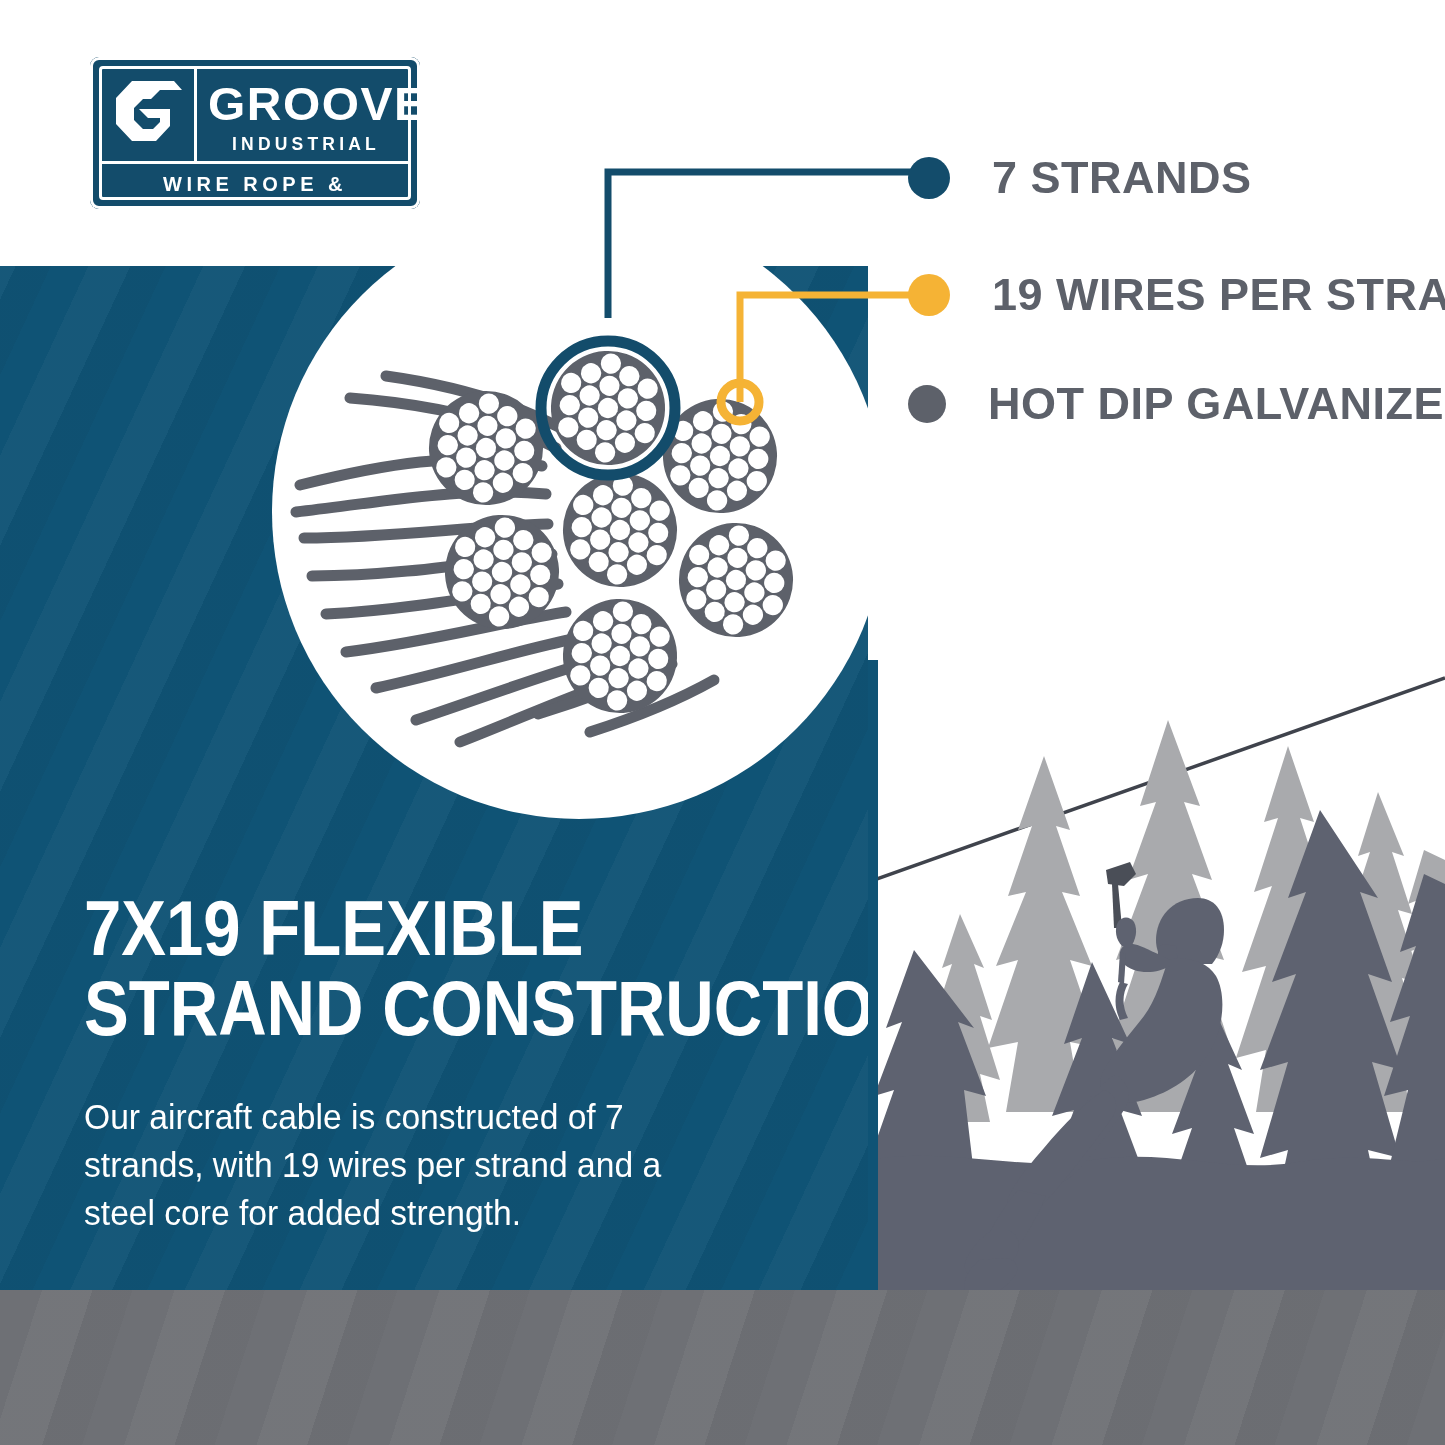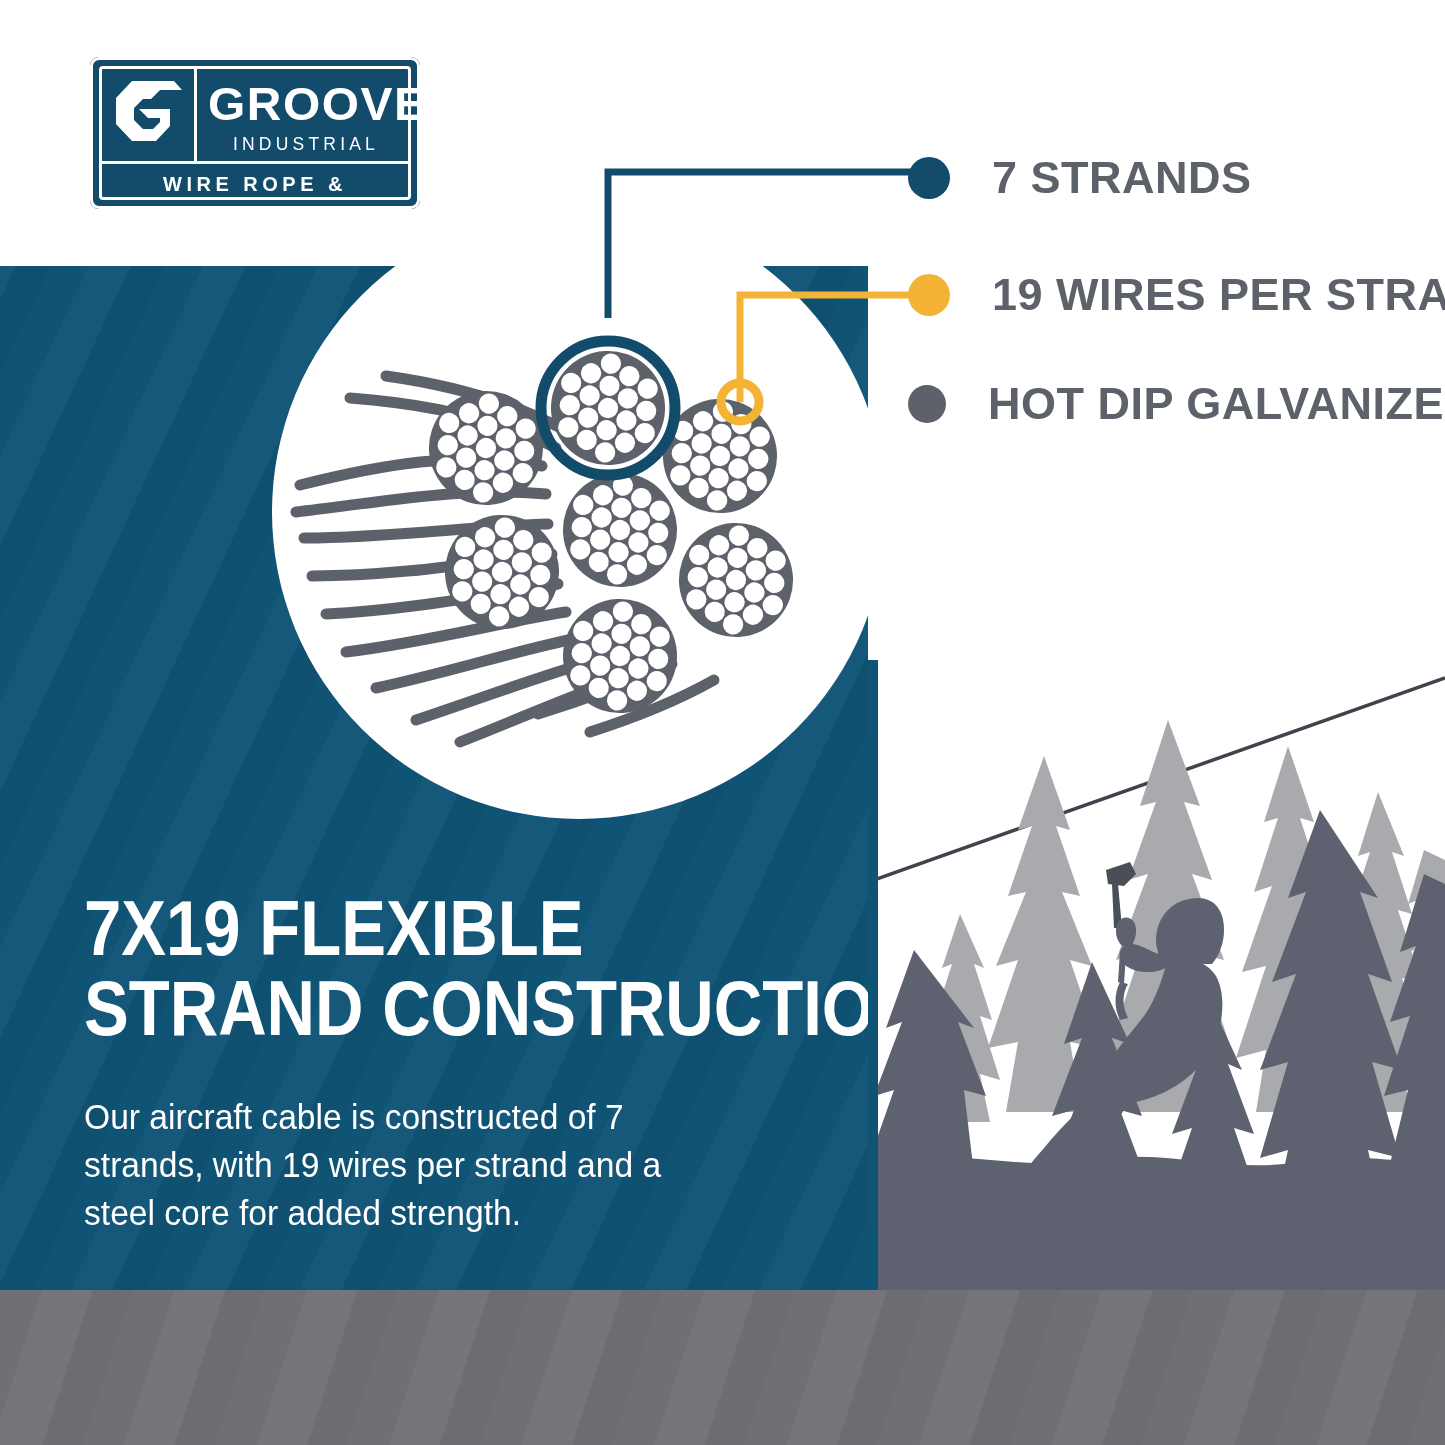--- a/index.html
+++ b/index.html
@@ -27,21 +27,21 @@
   #logo-mark{position:absolute;left:22px;top:22px;width:72px;height:70px;}
   #logo-word{
     position:absolute;left:118px;top:17px;width:196px;height:60px;
     color:#ffffff;font-weight:bold;font-size:47px;line-height:60px;
     letter-spacing:1.5px;text-align:center;
     transform:scaleX(1.02);transform-origin:left center;
     font-family:"Liberation Sans", sans-serif;
   }
   #logo-sub{
     position:absolute;left:118px;top:76px;width:196px;
-    color:#ffffff;font-weight:normal;font-size:17.5px;line-height:22px;
+    color:#ffffff;font-weight:bold;font-size:17.5px;line-height:22px;
     letter-spacing:4.2px;text-align:center;
   }
   #logo-tag{
     position:absolute;left:9px;right:9px;top:108px;height:38px;
     color:#ffffff;font-weight:bold;font-size:20px;line-height:38px;
     letter-spacing:4.5px;text-align:center;
   }
   
   #teal-panel{
     position:absolute;left:0;top:266px;width:868px;height:1024px;

